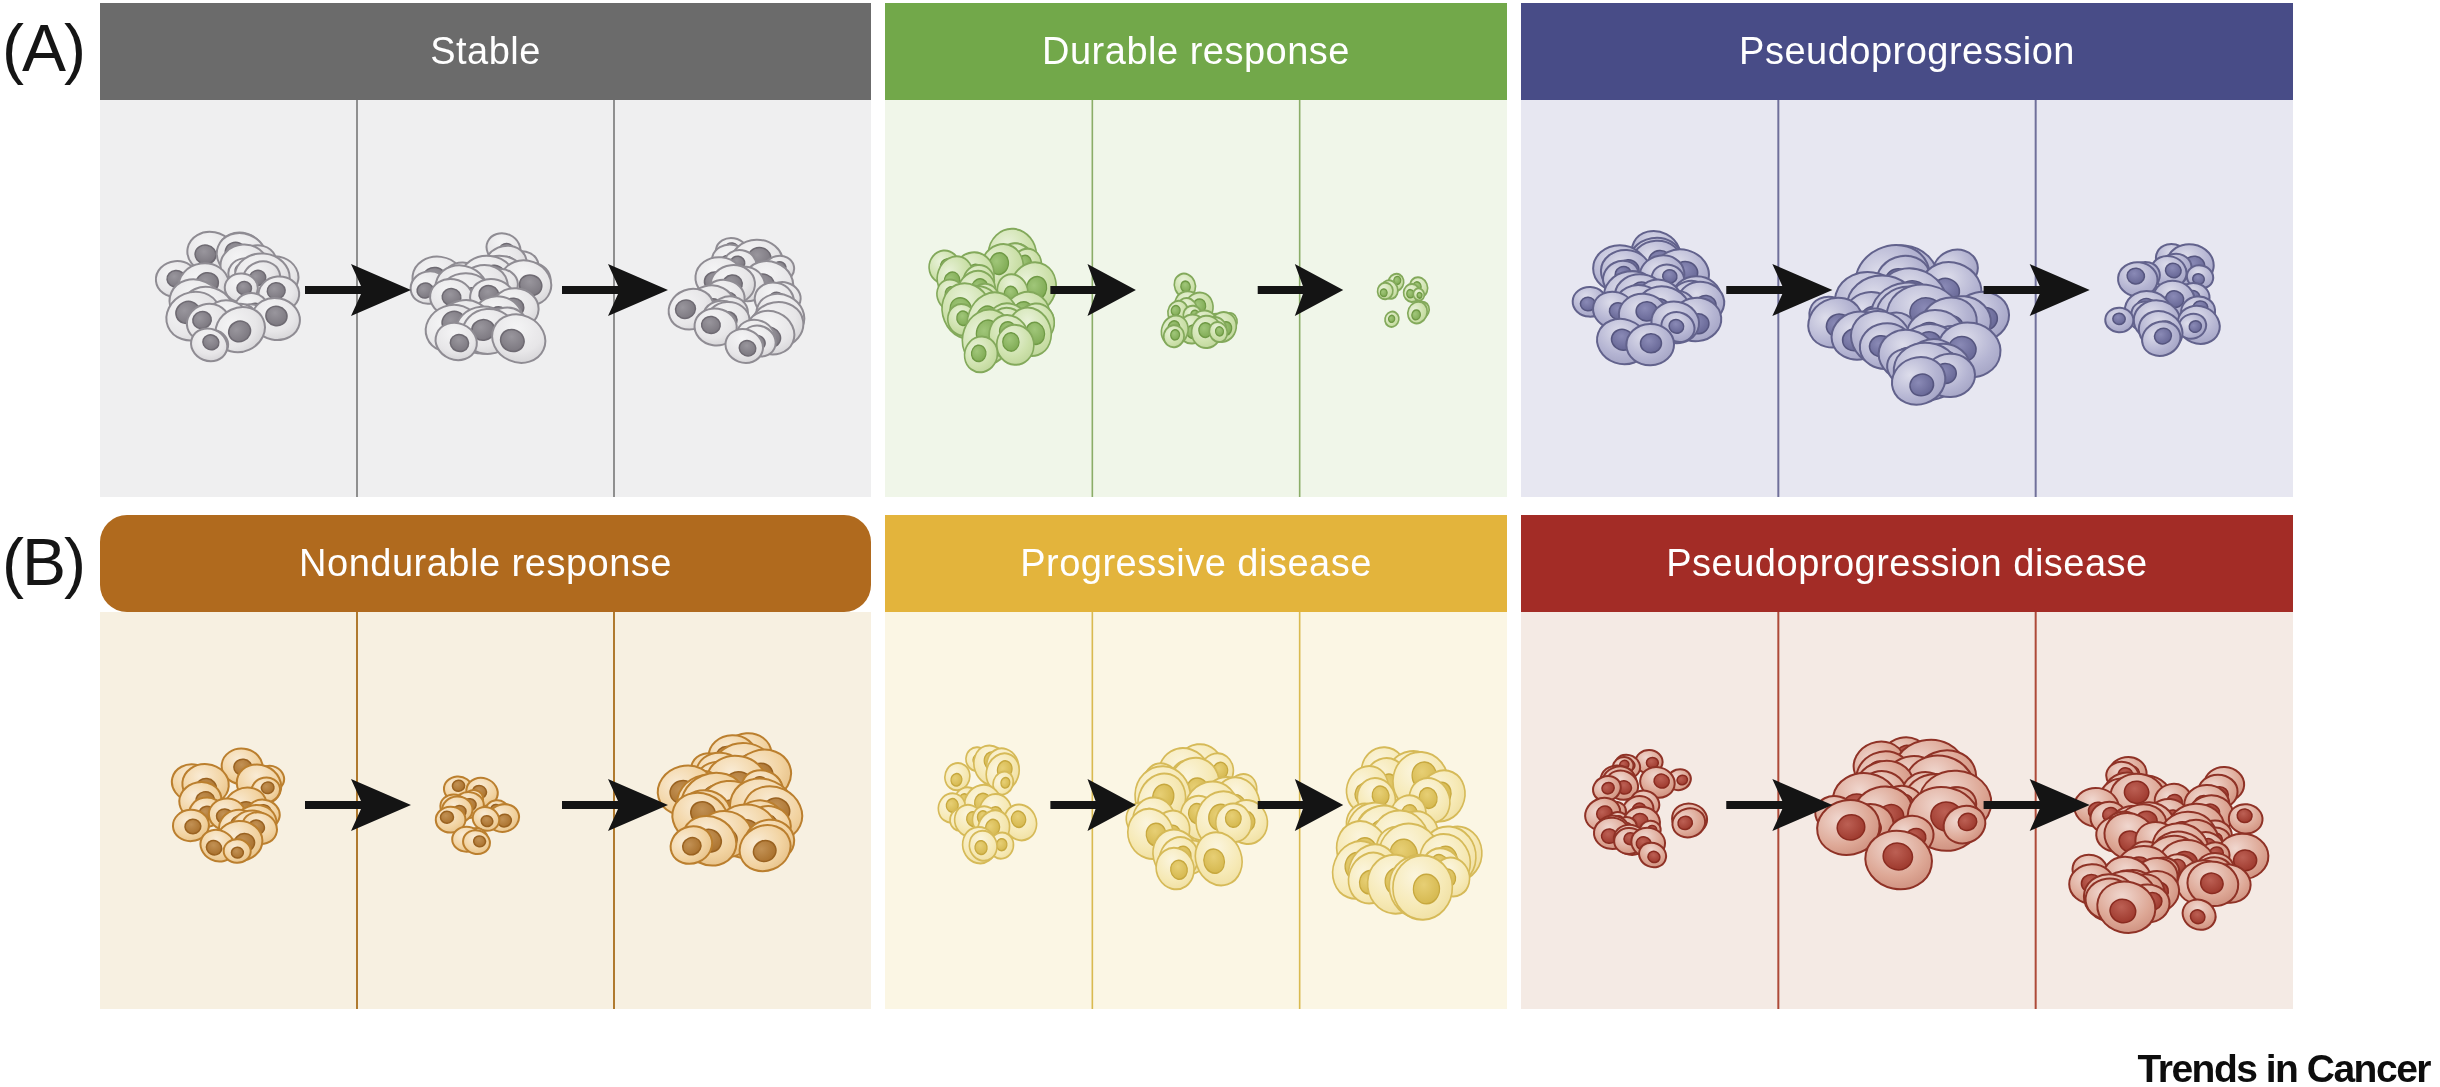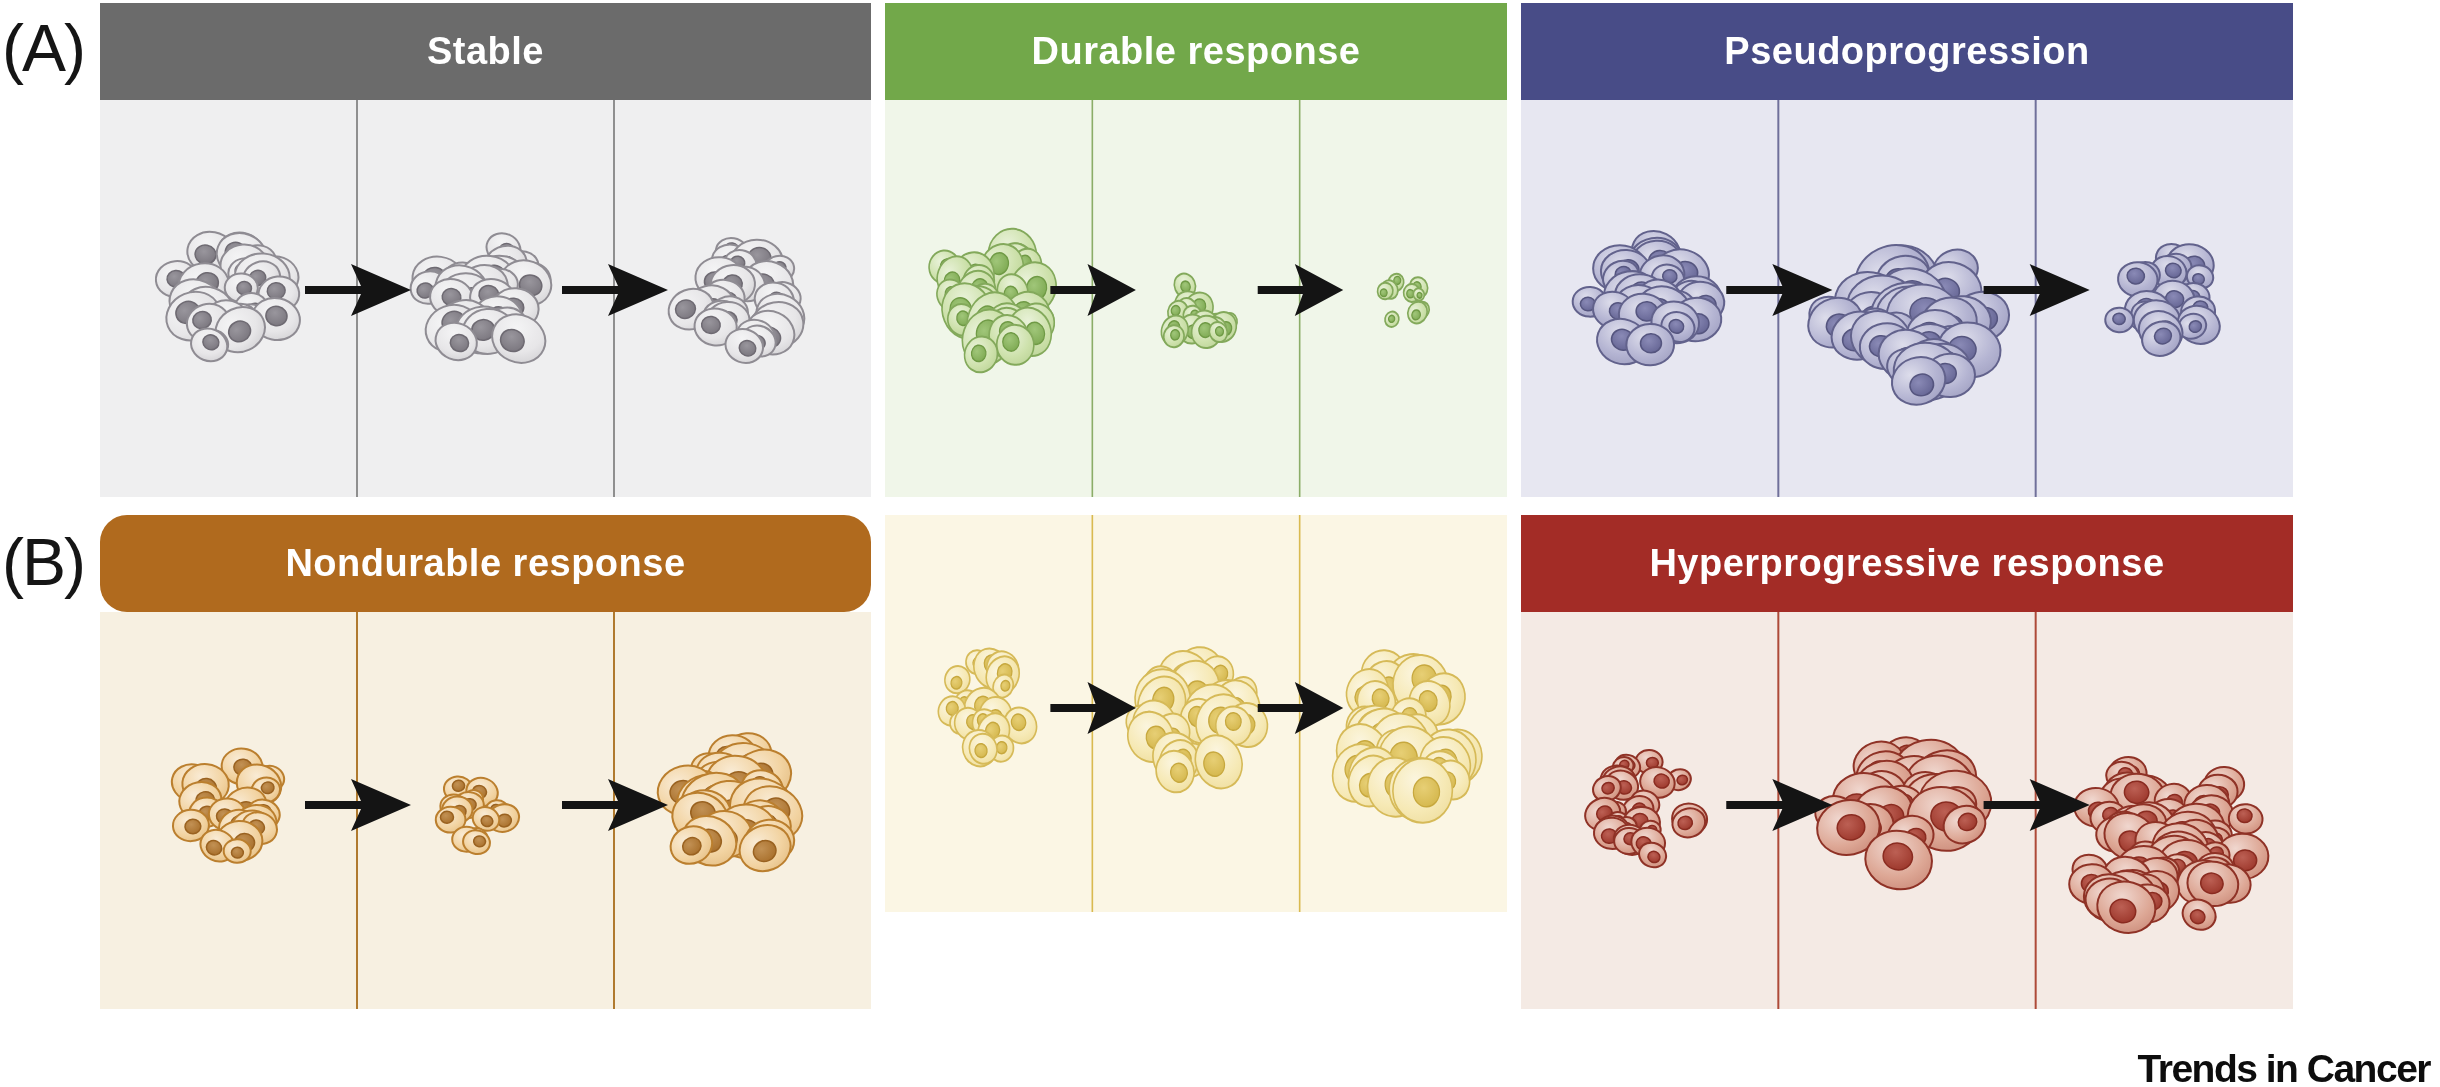--- a/index.html
+++ b/index.html
@@ -16,21 +16,21 @@
   .panel-row{position:absolute;left:100px;display:flex;gap:14px;}
   #row-a{top:3px;}
   #row-b{top:515px;}
 
   .panel{display:flex;flex-direction:column;}
   .panel:nth-child(1){width:771px;}
   .panel:nth-child(2){width:622px;}
   .panel:nth-child(3){width:772px;}
 
   .panel-header{height:97px;display:flex;align-items:center;justify-content:center;}
-  .panel-header span{color:#ffffff;font-size:38px;font-weight:700;letter-spacing:.5px;}
+  .panel-header span{color:#ffffff;font-size:38px;font-weight:400;letter-spacing:.5px;}
 
   .panel-body{height:397px;position:relative;}
   .panel-body svg{display:block;width:100%;height:100%;}
 
   .journal{position:absolute;right:10px;bottom:-4px;font-size:39px;font-weight:bold;
     color:#0d0d0d;letter-spacing:-1.5px;}
 </style>
 </head>
 <body>
 
@@ -1229,20 +1229,23 @@
                 <ellipse cx="665.1027423947751" cy="236.13537908481038" rx="25.891772083308673" ry="22.525841712478545" fill="url(#cg3)" stroke="#bb7f2e" stroke-width="2"></ellipse>
                 <ellipse cx="663.6519144008994" cy="238.7063497259096" rx="11.392379716655816" ry="10.35670883332347" fill="url(#ng3)" stroke="#9a6220" stroke-width="1.5"></ellipse>
               </g>
             </g>
             <polygon points="-52,-4 4,-4 -6,-26 54,0 -6,26 4,4 -52,4" fill="#141414" transform="translate(257 193)"></polygon>
             <polygon points="-52,-4 4,-4 -6,-26 54,0 -6,26 4,4 -52,4" fill="#141414" transform="translate(514 193)"></polygon>
           </svg>
       </div>
     </section>
     <section class="panel">
+      <header class="panel-header" style="background: rgb(227, 180, 60);">
+        <span>Progressive disease</span>
+      </header>
       <div class="panel-body" style="background: rgb(251, 246, 228);">
         <svg viewBox="0 0 771 397" preserveAspectRatio="none">
             <defs>
               <radialGradient id="cg4" cx="38%" cy="32%" r="80%">
                 <stop offset="0%" stop-color="#fbf5de"></stop>
                 <stop offset="62%" stop-color="#f6e9b5"></stop>
                 <stop offset="100%" stop-color="#eedd9e"></stop>
               </radialGradient>
               <radialGradient id="ng4" cx="40%" cy="35%" r="80%">
                 <stop offset="0%" stop-color="#e7cf75"></stop>
@@ -1561,21 +1564,21 @@
                 <ellipse cx="671.1238343527339" cy="277.1199400723166" rx="16.217921723568708" ry="14.74356520324428" fill="url(#ng4)" stroke="#c7a83e" stroke-width="1.5"></ellipse>
               </g>
             </g>
             <polygon points="-52,-4 4,-4 -6,-26 54,0 -6,26 4,4 -52,4" fill="#141414" transform="translate(257 193)"></polygon>
             <polygon points="-52,-4 4,-4 -6,-26 54,0 -6,26 4,4 -52,4" fill="#141414" transform="translate(514 193)"></polygon>
           </svg>
       </div>
     </section>
     <section class="panel">
       <header class="panel-header" style="background: rgb(163, 44, 38);">
-        <span>Hyperprogressive response</span>
+        <span>Pseudoprogression disease</span>
       </header>
       <div class="panel-body" style="background: rgb(244, 234, 228);">
         <svg viewBox="0 0 771 397" preserveAspectRatio="none">
             <defs>
               <radialGradient id="cg5" cx="38%" cy="32%" r="80%">
                 <stop offset="0%" stop-color="#f0d7cf"></stop>
                 <stop offset="62%" stop-color="#dda795"></stop>
                 <stop offset="100%" stop-color="#ca8a79"></stop>
               </radialGradient>
               <radialGradient id="ng5" cx="40%" cy="35%" r="80%">

